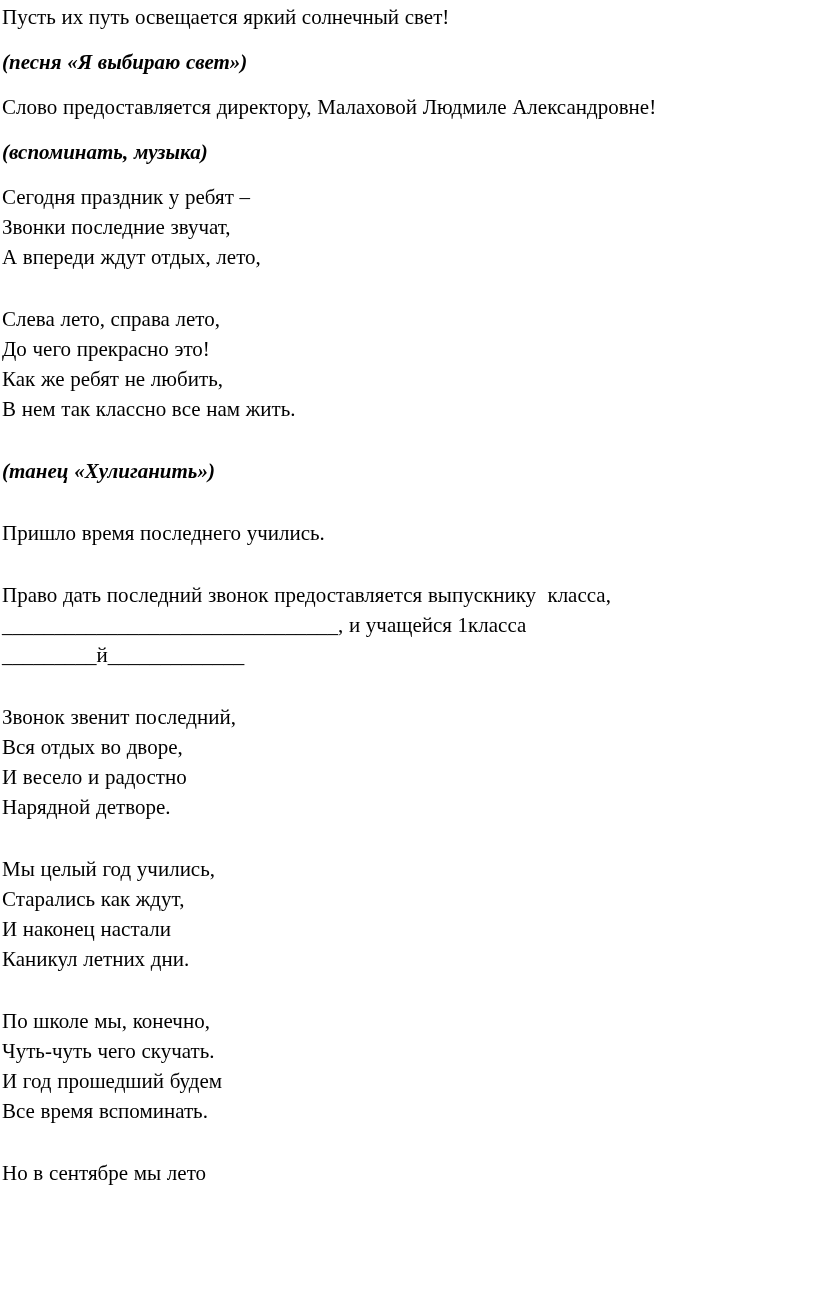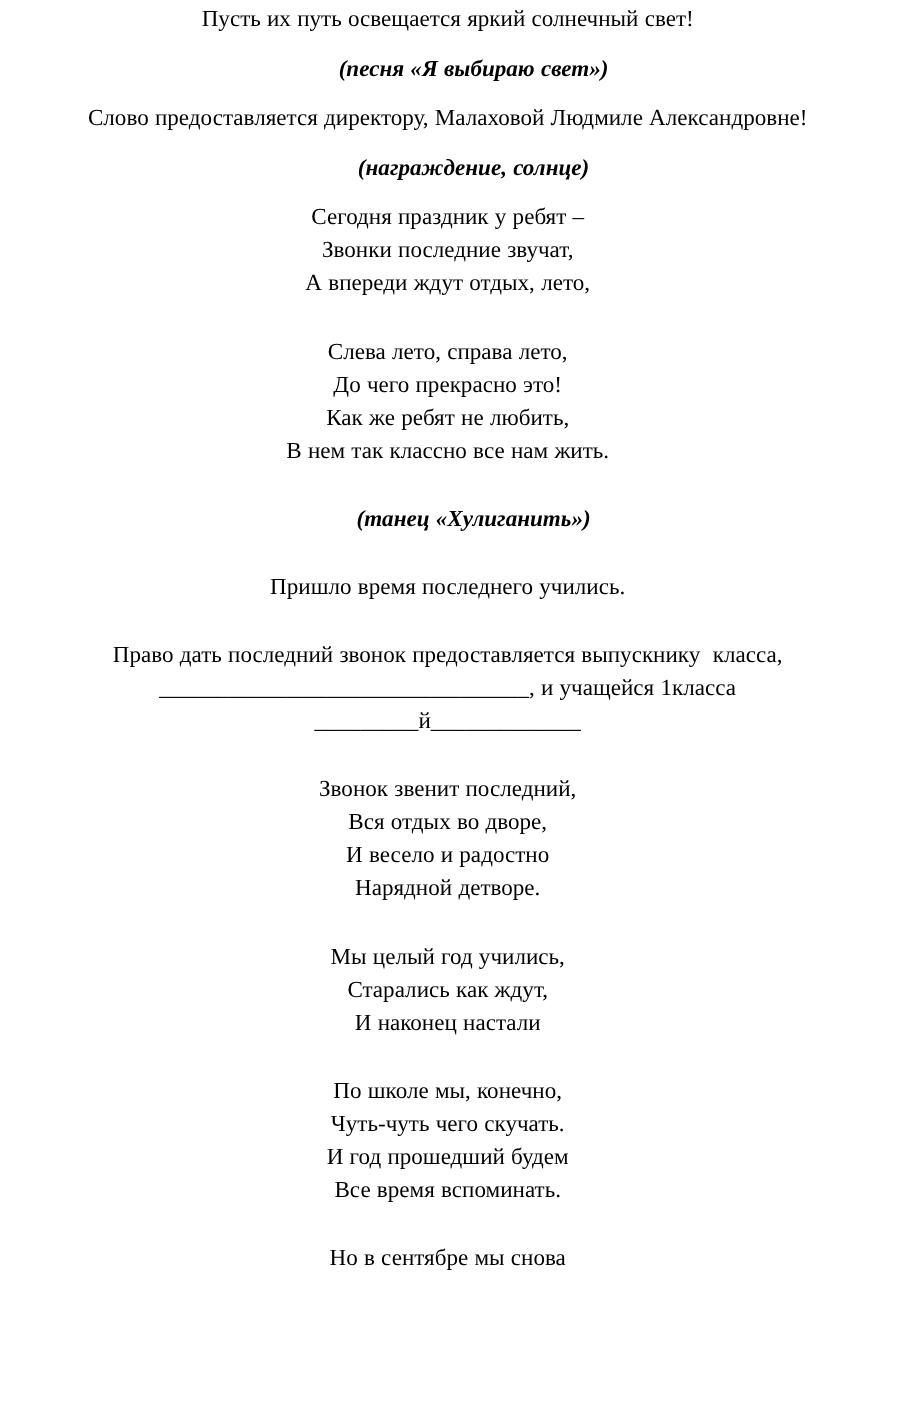--- a/index.html
+++ b/index.html
@@ -16,42 +16,40 @@
     font-family: "Liberation Serif", "DejaVu Serif", serif;
     font-size: 21px;
     line-height: 30px;
     padding: 2px 4px 0 2px;
     overflow: hidden;
   }
   p.para {
     margin: 0 0 15px 0;
     white-space: pre-wrap;      
     word-spacing: 0.02em;
-    text-align: center;
   }
   p.para.gap-l { margin-bottom: 32px; }
   p.para.gap-none { margin-bottom: 0; }
   p.para.stage {
     font-weight: bold;
     font-style: italic;
-    margin-left: 47px;
   }
 </style>
 </head>
 <body>
 
 <div class="page">
   <div id="doc">
       <p class="para gap-s"><span>Пусть их путь освещается яркий солнечный свет!</span></p>
       <p class="para stage gap-s"><span>(песня «Я выбираю свет»)</span></p>
       <p class="para gap-s"><span>Слово предоставляется директору, Малаховой Людмиле Александровне!</span></p>
-      <p class="para stage gap-s"><span>(награждение, солнце)</span></p>
+      <p class="para stage gap-s"><span>(вспоминать, музыка)</span></p>
       <p class="para gap-l"><span>Сегодня праздник у ребят –</span><br><span>Звонки последние звучат,</span><br><span>А впереди ждут отдых, лето,</span><br></p>
       <p class="para gap-l"><span>Слева лето, справа лето,</span><br><span>До чего прекрасно это!</span><br><span>Как же ребят не любить,</span><br><span>В нем так классно все нам жить.</span></p>
       <p class="para stage gap-l"><span>(танец «Хулиганить»)</span></p>
       <p class="para gap-l"><span>Пришло время последнего учились.</span></p>
       <p class="para gap-l"><span>Право дать последний звонок предоставляется выпускнику  класса,</span><br><span>________________________________, и учащейся 1класса         _________й_____________</span></p>
       <p class="para gap-l"><span>Звонок звенит последний,</span><br><span>Вся отдых во дворе,</span><br><span>И весело и радостно</span><br><span>Нарядной детворе.</span></p>
-      <p class="para gap-l"><span>Мы целый год учились,</span><br><span>Старались как ждут,</span><br><span>И наконец настали</span><br></p>
+      <p class="para gap-l"><span>Мы целый год учились,</span><br><span>Старались как ждут,</span><br><span>И наконец настали</span><br><span>Каникул летних дни.</span></p>
       <p class="para gap-l"><span>По школе мы, конечно,</span><br><span>Чуть-чуть чего скучать.</span><br><span>И год прошедший будем</span><br><span>Все время вспоминать.</span></p>
-      <p class="para gap-none"><span>Но в сентябре мы снова</span><br></p>
+      <p class="para gap-none"><span>Но в сентябре мы лето</span><br></p>
     </div>
 </div>
 
 </body></html>

